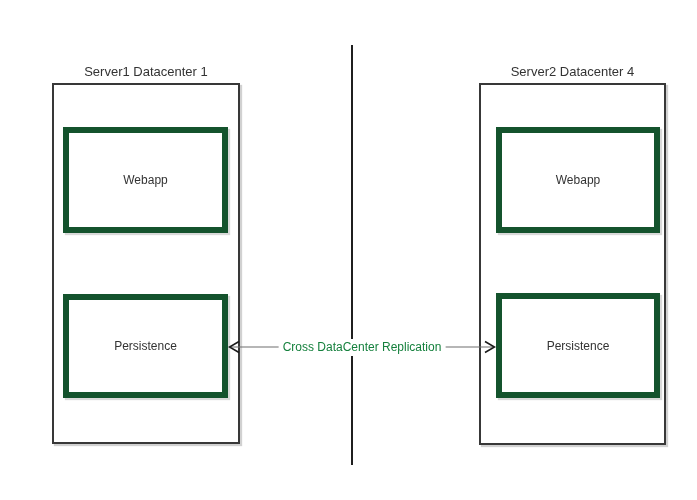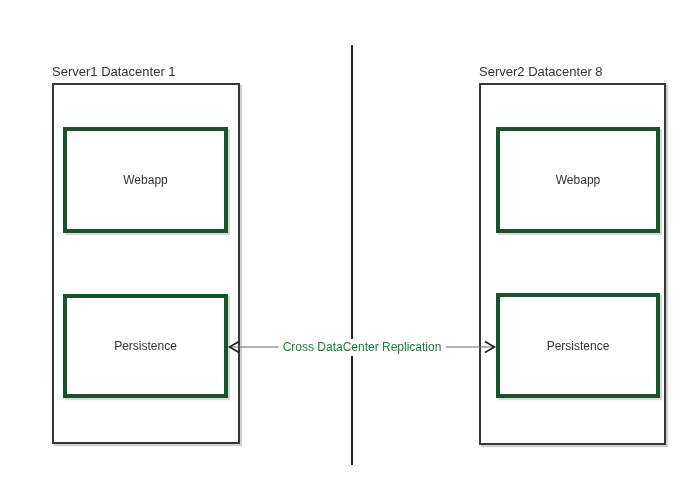--- a/index.html
+++ b/index.html
@@ -12,35 +12,36 @@
     position: relative;
     width: 697px;
     height: 500px;
     background: #ffffff;
     overflow: hidden;
   }
   .dc-title {
     position: absolute;
     height: 16px;
     line-height: 16px;
+    text-align: center;
     font-size: 13px;
     color: #333333;
     white-space: nowrap;
   }
   .outer-box {
     position: absolute;
     box-sizing: border-box;
     border: 2px solid #383838;
     background: #ffffff;
     box-shadow: 2px 2px 1px rgba(0,0,0,0.18);
   }
   .node-box {
     position: absolute;
     box-sizing: border-box;
-    border: 4px solid #14532d;
+    border: 6px solid #14532d;
     background: #ffffff;
     box-shadow: 2px 2px 1px rgba(0,0,0,0.15);
     display: flex;
     align-items: center;
     justify-content: center;
     z-index: 2;
   }
   .node-label {
     font-size: 12px;
     color: #333333;
@@ -85,21 +86,21 @@
   <div class="outer-box" style="left:52px; top:83px; width:188px; height:361px;"></div>
 
   <div class="node-box" style="left:63px; top:127px; width:165px; height:106px;">
     <span class="node-label">Webapp</span>
   </div>
 
   <div class="node-box" style="left:63px; top:294px; width:165px; height:104px;">
     <span class="node-label">Persistence</span>
   </div>
 
-  <div class="dc-title" style="left:479px; top:64px; width:187px;">Server2 Datacenter 8</div>
+  <div class="dc-title" style="left:479px; top:64px; width:187px;">Server2 Datacenter 4</div>
 
   <div class="outer-box" style="left:479px; top:83px; width:187px; height:362px;"></div>
 
   <div class="node-box" style="left:496px; top:127px; width:164px; height:106px;">
     <span class="node-label">Webapp</span>
   </div>
 
   <div class="node-box" style="left:496px; top:293px; width:164px; height:105px;">
     <span class="node-label">Persistence</span>
   </div>

